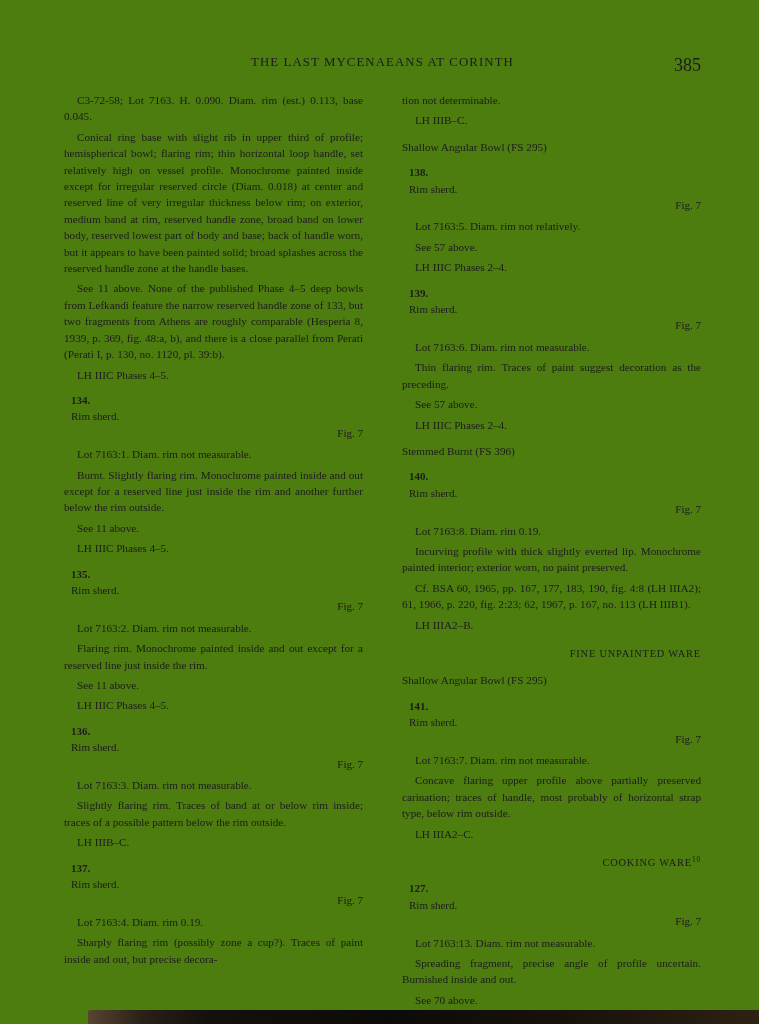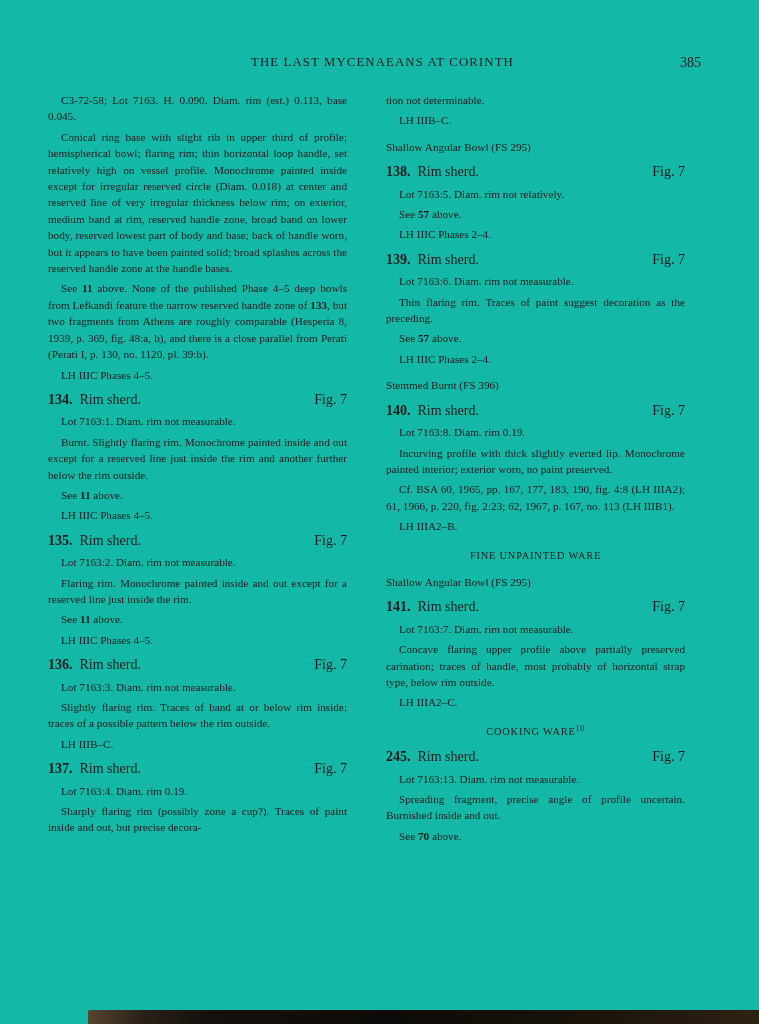--- a/index.html
+++ b/index.html
@@ -5,21 +5,21 @@
   html, body {
     margin: 0;
     padding: 0;
     background: #ffffff;
   }
   .page {
     position: relative;
     width: 759px;
     height: 1024px;
     margin: 0 auto;
-    background: #14b8a6;
+    background: #4d7c0f;
     font-family: "Liberation Serif", "DejaVu Serif", serif;
     color: #1c1c1c;
     overflow: hidden;
   }
   .running-head {
     position: absolute;
     top: 55px;
     left: 64px;
     right: 58px;
     height: 18px;
@@ -30,60 +30,61 @@
     right: 0;
     text-align: center;
     font-size: 12.8px;
     letter-spacing: 1.1px;
     white-space: nowrap;
   }
   .page-number {
     position: absolute;
     right: 0;
     top: 0;
-    font-size: 14px;
+    font-size: 18px;
   }
   .columns {
     position: absolute;
     top: 88px;
-    left: 48px;
+    left: 64px;
     width: 637px;
     display: flex;
     gap: 39px;
   }
   .col {
     width: 307px;
     font-size: 11.2px;
     line-height: 16.4px;
     text-align: justify;
   }
   .col p { margin: 0; }
   p.para { margin-top: 4px; }
   p.indent { text-indent: 13px; }
   .entry {
     display: flex;
     align-items: baseline;
     margin: 9px 0 5px 0;
-    font-size: 14px;
+    font-size: 11px;
+    flex-direction: column;
   }
   .entry-num { font-weight: bold; }
   .entry-desc { margin-left: 7px; }
   .entry-fig { margin-left: auto; }
   p.heading_italic {
     margin: 10px 0 4px 0;
     text-align: left;
   }
   p.heading_caps {
     margin: 13px 0 3px 0;
     font-size: 10.4px;
     letter-spacing: 0.8px;
-    text-align: center;
+    text-align: right;
   }
   .i { }
-  .b { font-weight: bold; }
+  .b { font-weight: normal; }
   sup {
     font-size: 7.5px;
     vertical-align: super;
     line-height: 0;
   }
   .scan-bar {
     position: absolute;
     bottom: 0;
     left: 88px;
     right: 0;
@@ -180,21 +181,21 @@
         <div class="entry">
           <span class="entry-num">141.</span>
           <span class="entry-desc">Rim sherd.</span>
           <span class="entry-fig">Fig. 7</span>
         </div>
         <p class="para indent"><span>Lot 7163:7. Diam. rim not measurable.</span></p>
         <p class="para indent"><span>Concave flaring upper profile above partially preserved carination; traces of handle, most probably of horizontal strap type, below rim outside.</span></p>
         <p class="para indent"><span>LH IIIA2–C.</span></p>
         <p class="heading_caps"><span>COOKING WARE</span><sup>10</sup></p>
         <div class="entry">
-          <span class="entry-num">245.</span>
+          <span class="entry-num">127.</span>
           <span class="entry-desc">Rim sherd.</span>
           <span class="entry-fig">Fig. 7</span>
         </div>
         <p class="para indent"><span>Lot 7163:13. Diam. rim not measurable.</span></p>
         <p class="para indent"><span>Spreading fragment, precise angle of profile uncertain. Burnished inside and out.</span></p>
         <p class="para indent"><span>See </span><span class="b">70</span><span> above.</span></p>
       </div>
   </div>
 
   <div class="scan-bar"></div>

